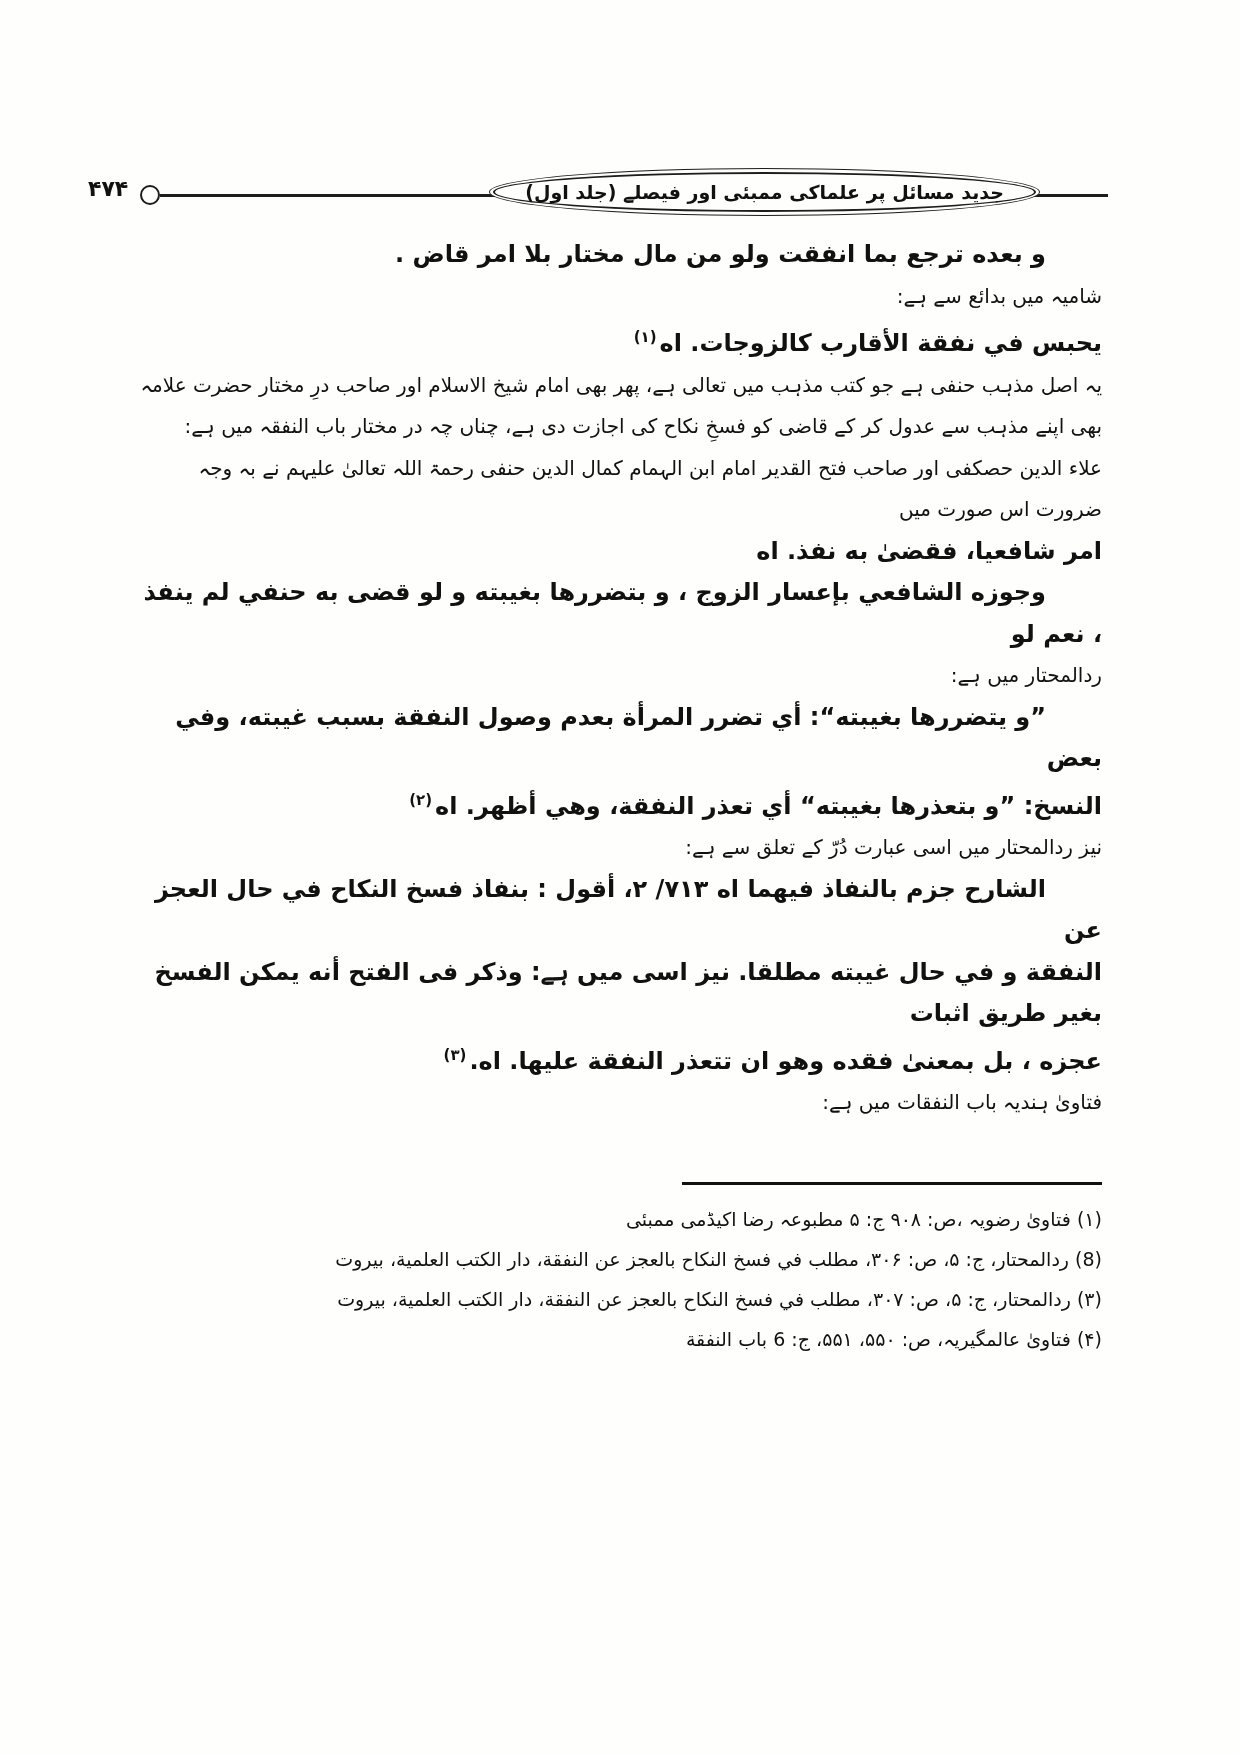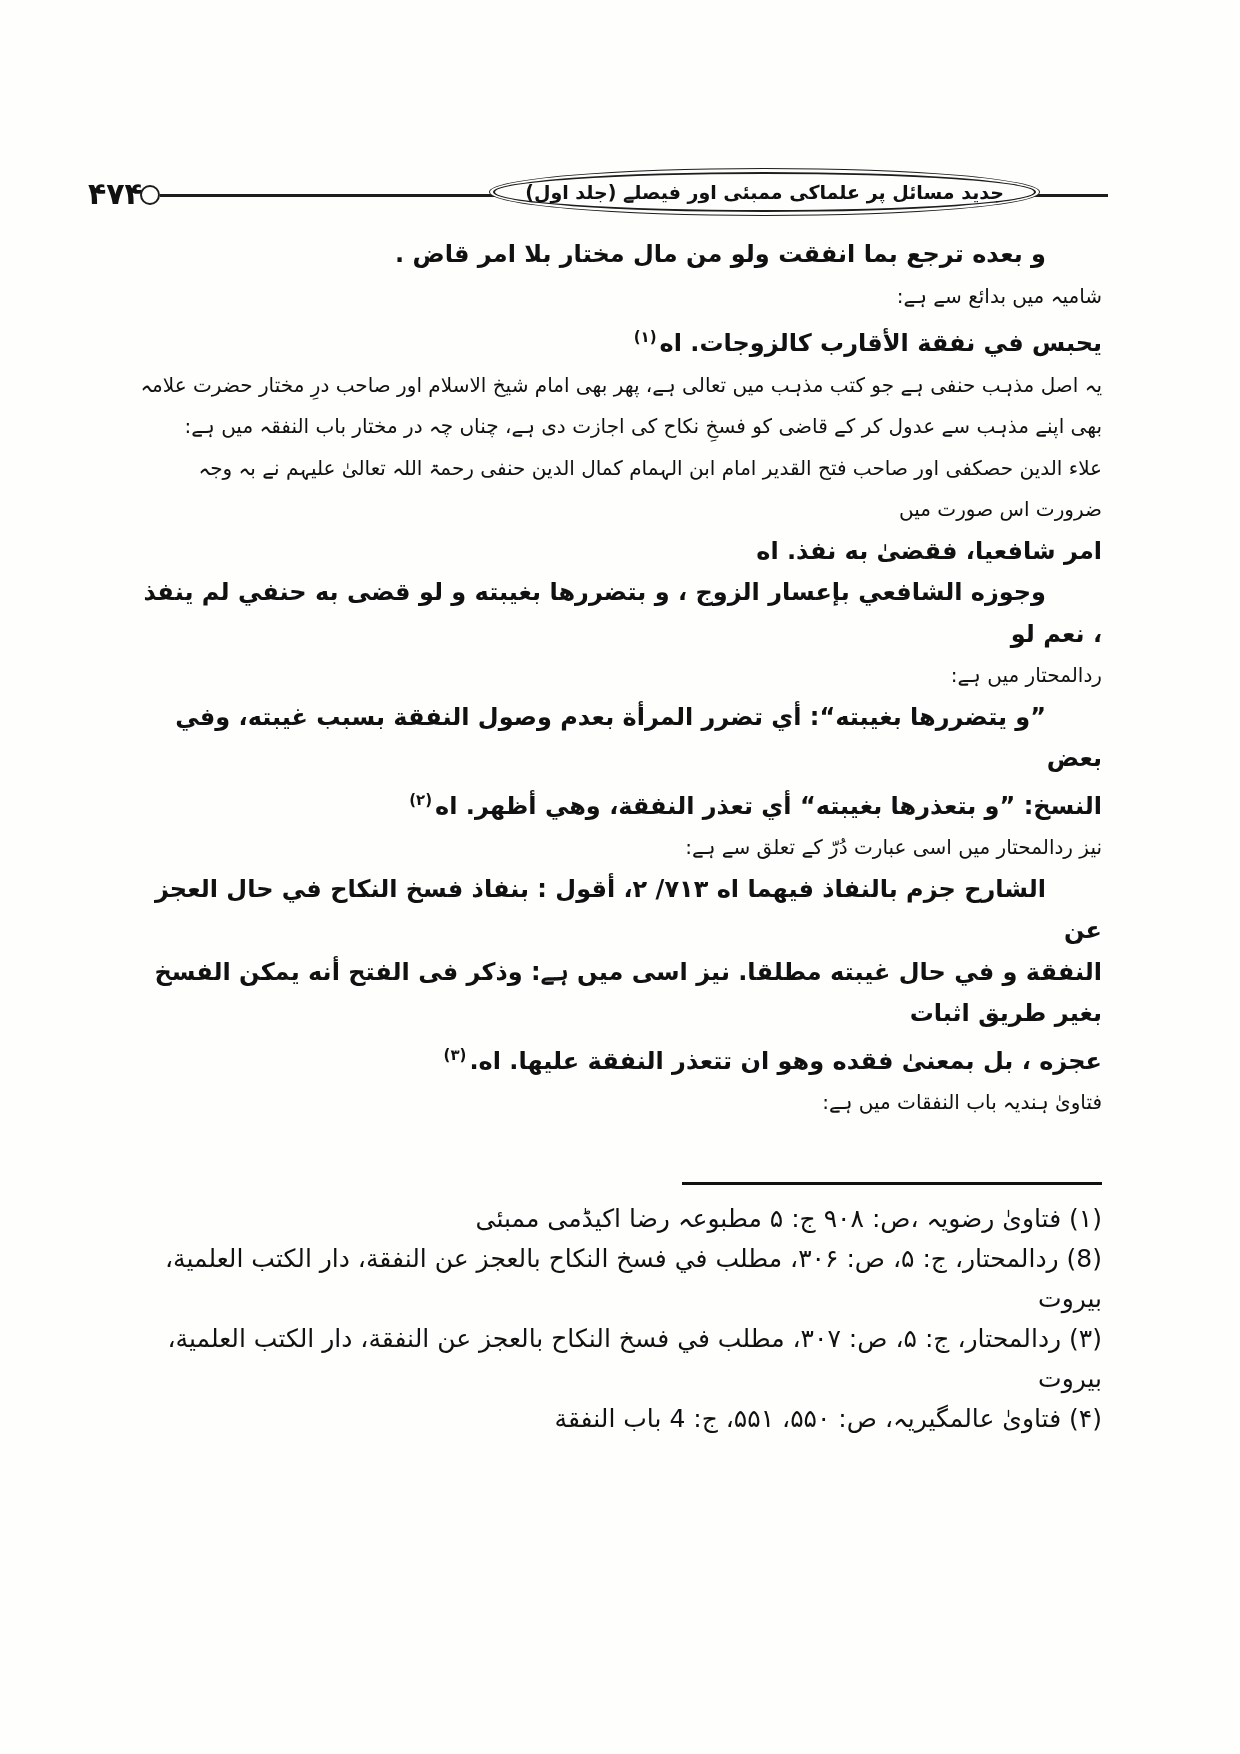--- a/index.html
+++ b/index.html
@@ -22,21 +22,21 @@
     border-top:3px solid #1d1d1d;
   }
   .header-ornament {
     position:absolute; left:52px; top:19px;
     width:20px; height:20px;
     border:2.5px solid #1d1d1d; border-radius:50%;
     background:#fefefd;
   }
   .page-num {
     position:absolute; left:0; top:10px;
-    font-size:30px; font-weight:bold; direction:rtl;
+    font-size:22px; font-weight:bold; direction:rtl;
   }
   .cartouche-outer {
     position:absolute; right:70px; top:2px;
     border:1.5px solid #1d1d1d; border-radius:50%;
     padding:3px; background:#fefefd;
   }
   .cartouche-inner {
     border:2.5px solid #1d1d1d; border-radius:50%;
     padding:7px 30px;
     white-space:nowrap;
@@ -59,21 +59,21 @@
   
   .footnotes {
     position:absolute; top:1182px; left:140px; right:138px;
     direction:rtl; text-align:right;
   }
   .fn-rule {
     width:420px; margin-left:auto; margin-right:0;
     border-top:3px solid #111;
     margin-bottom:14px;
   }
-  .footnote { font-size:25px; line-height:40px; }
+  .footnote { font-size:19px; line-height:40px; }
 </style>
 </head>
 <body>
 
 <div class="page">
 
   <div class="header">
     <div class="page-num">۴۷۴</div>
     <div class="header-rule"></div>
     <div class="header-ornament"></div>
@@ -100,16 +100,16 @@
     <div class="line arabic"><span>عجزه ، بل بمعنىٰ فقده وهو ان تتعذر النفقة عليها. اه.</span><sup class="fnref">(۳)</sup></div>
     <div class="line urdu"><span>فتاویٰ ہندیہ باب النفقات میں ہے:</span></div>
 
   </div>
 
   <div class="footnotes">
     <div class="fn-rule"></div>
     <div class="footnote">(۱) فتاویٰ رضویہ ،ص: ۹۰۸ ج: ۵ مطبوعہ رضا اکیڈمی ممبئی</div>
     <div class="footnote">(8) ردالمحتار، ج: ۵، ص: ۳۰۶، مطلب في فسخ النكاح بالعجز عن النفقة، دار الكتب العلمية، بيروت</div>
     <div class="footnote">(۳) ردالمحتار، ج: ۵، ص: ۳۰۷، مطلب في فسخ النكاح بالعجز عن النفقة، دار الكتب العلمية، بيروت</div>
-    <div class="footnote">(۴) فتاویٰ عالمگیریہ، ص: ۵۵۰، ۵۵۱، ج: 4 باب النفقة</div>
+    <div class="footnote">(۴) فتاویٰ عالمگیریہ، ص: ۵۵۰، ۵۵۱، ج: 6 باب النفقة</div>
   </div>
 
 </div>
 
 </body></html>

